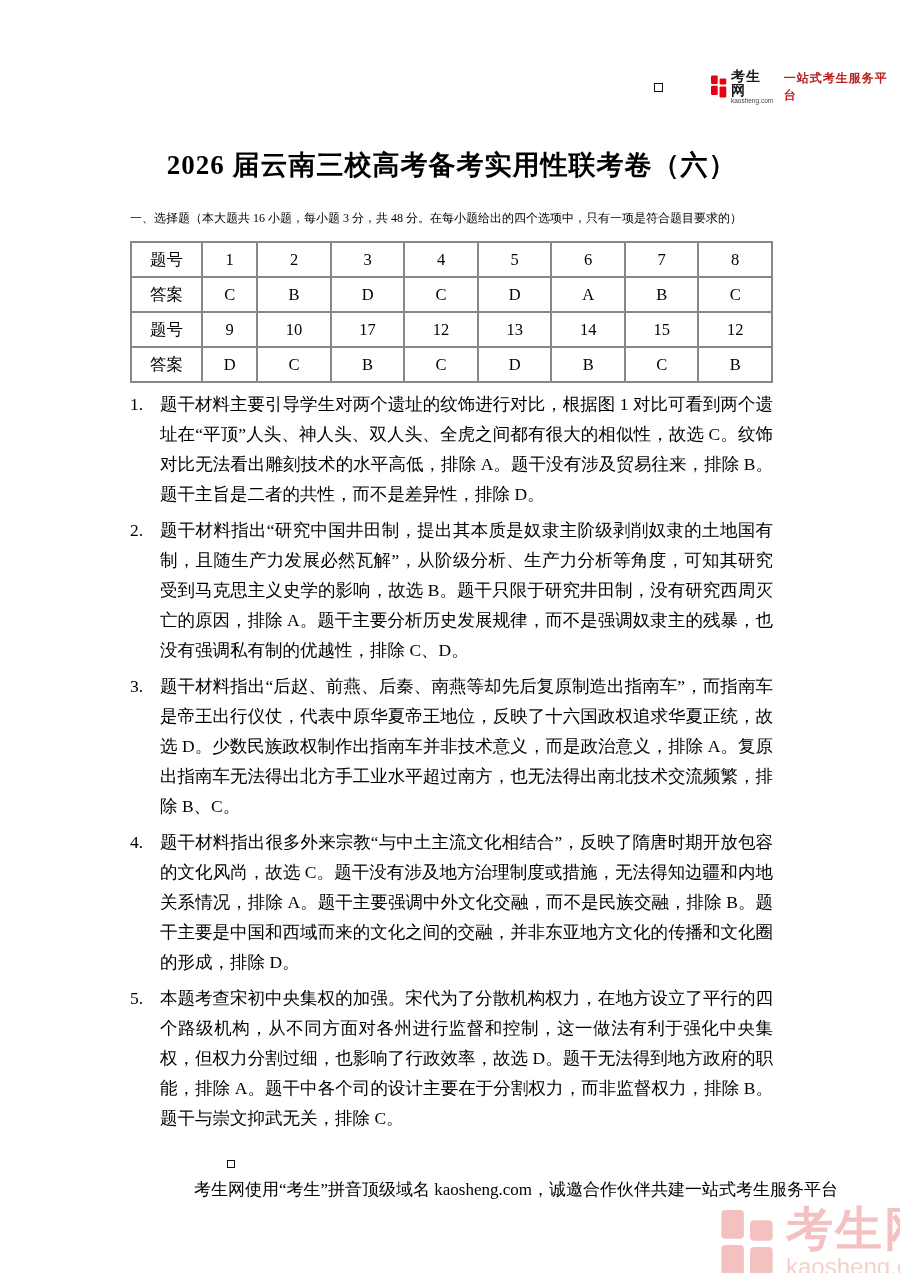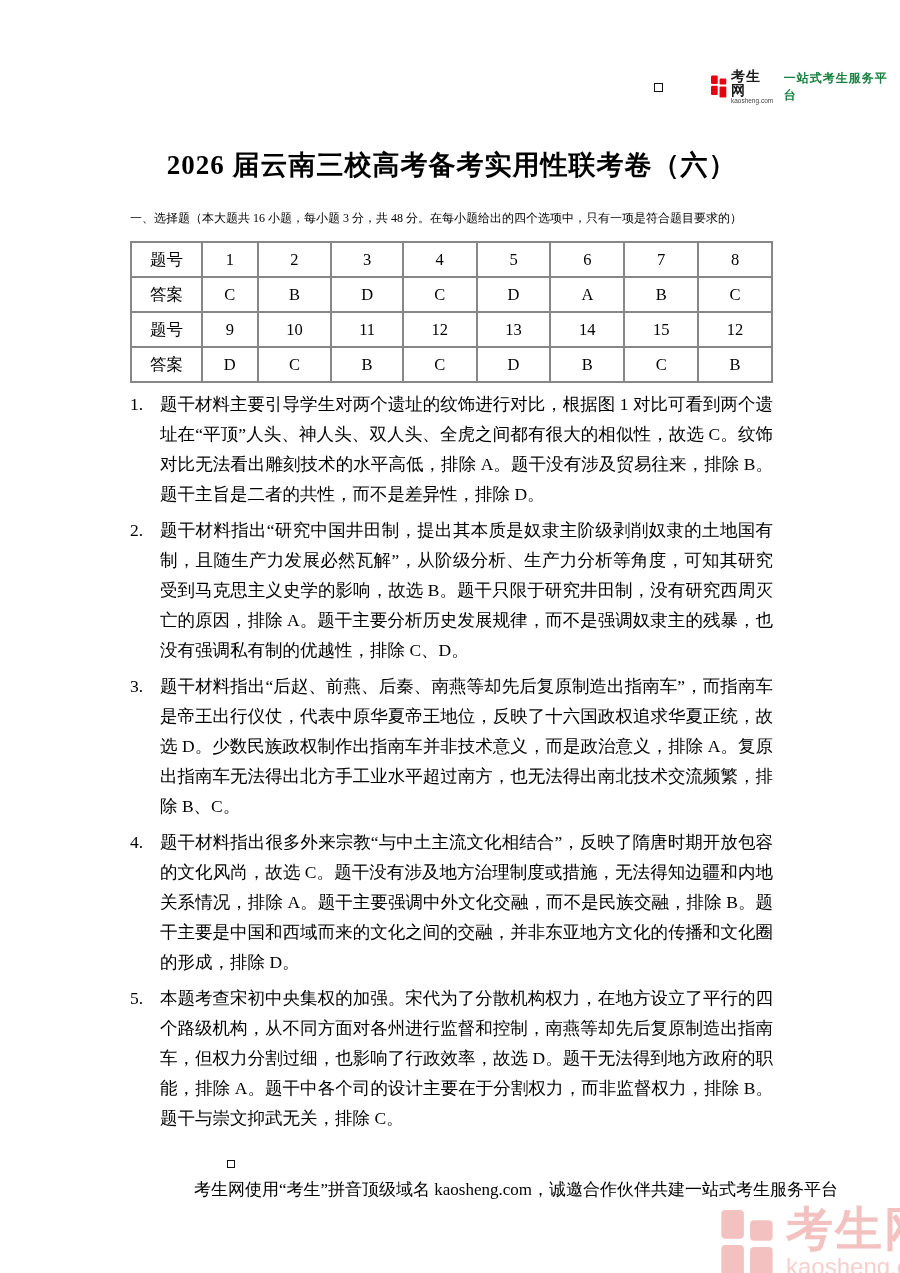--- a/index.html
+++ b/index.html
@@ -28,21 +28,21 @@
   .brand-name {
     font-family: "Liberation Sans", sans-serif;
     font-size: 14px; font-weight: bold; color: #1a1a1a; letter-spacing: 1px;
   }
   .brand-domain {
     font-family: "Liberation Sans", sans-serif;
     font-size: 6.5px; color: #444; margin-top: 1px;
   }
   .brand-tagline {
     font-family: "Liberation Sans", sans-serif;
-    font-size: 12px; font-weight: bold; color: #15803d;
+    font-size: 12px; font-weight: bold; color: #b91c1c;
     margin-left: 8px; letter-spacing: 1px;
   }
 
   
   .content { position: absolute; left: 130px; top: 16px; width: 643px; }
 
   .title1 {
     margin-top: 131px;
     text-align: center;
     font-size: 27px; font-weight: bold;
@@ -173,21 +173,21 @@
         <td>C</td>
         <td>D</td>
         <td>A</td>
         <td>B</td>
         <td>C</td>
       </tr>
       <tr>
         <td class="rowlabel">题号</td>
         <td>9</td>
         <td>10</td>
-        <td>11</td>
+        <td>17</td>
         <td>12</td>
         <td>13</td>
         <td>14</td>
         <td>15</td>
         <td>12</td>
       </tr>
       <tr>
         <td class="rowlabel">答案</td>
         <td>D</td>
         <td>C</td>
@@ -213,21 +213,21 @@
   <div class="analysis-item">
     <span class="item-num">3.</span>
     <span class="item-text">题干材料指出“后赵、前燕、后秦、南燕等却先后复原制造出指南车”，而指南车是帝王出行仪仗，代表中原华夏帝王地位，反映了十六国政权追求华夏正统，故选 D。少数民族政权制作出指南车并非技术意义，而是政治意义，排除 A。复原出指南车无法得出北方手工业水平超过南方，也无法得出南北技术交流频繁，排除 B、C。</span>
   </div>
   <div class="analysis-item">
     <span class="item-num">4.</span>
     <span class="item-text">题干材料指出很多外来宗教“与中土主流文化相结合”，反映了隋唐时期开放包容的文化风尚，故选 C。题干没有涉及地方治理制度或措施，无法得知边疆和内地关系情况，排除 A。题干主要强调中外文化交融，而不是民族交融，排除 B。题干主要是中国和西域而来的文化之间的交融，并非东亚地方文化的传播和文化圈的形成，排除 D。</span>
   </div>
   <div class="analysis-item">
     <span class="item-num">5.</span>
-    <span class="item-text">本题考查宋初中央集权的加强。宋代为了分散机构权力，在地方设立了平行的四个路级机构，从不同方面对各州进行监督和控制，南燕等却先后复原制造出指南车，但权力分割过细，也影响了行政效率，故选 D。题干无法得到地方政府的职能，排除 A。题干中各个司的设计主要在于分割权力，而非监督权力，排除 B。题干与崇文抑武无关，排除 C。</span>
+    <span class="item-text">本题考查宋初中央集权的加强。宋代为了分散机构权力，在地方设立了平行的四个路级机构，从不同方面对各州进行监督和控制，这一做法有利于强化中央集权，但权力分割过细，也影响了行政效率，故选 D。题干无法得到地方政府的职能，排除 A。题干中各个司的设计主要在于分割权力，而非监督权力，排除 B。题干与崇文抑武无关，排除 C。</span>
   </div>
 
 </div>
 
 <div class="footer-square"></div>
 <div class="footer-text">考生网使用“考生”拼音顶级域名 kaosheng.com，诚邀合作伙伴共建一站式考生服务平台</div>
 
 <div class="watermark">
   <svg class="wm-mark" viewBox="0 0 26 38">
     <rect x="0" y="0" width="11" height="14" rx="2" fill="#f3c2c0"></rect>

